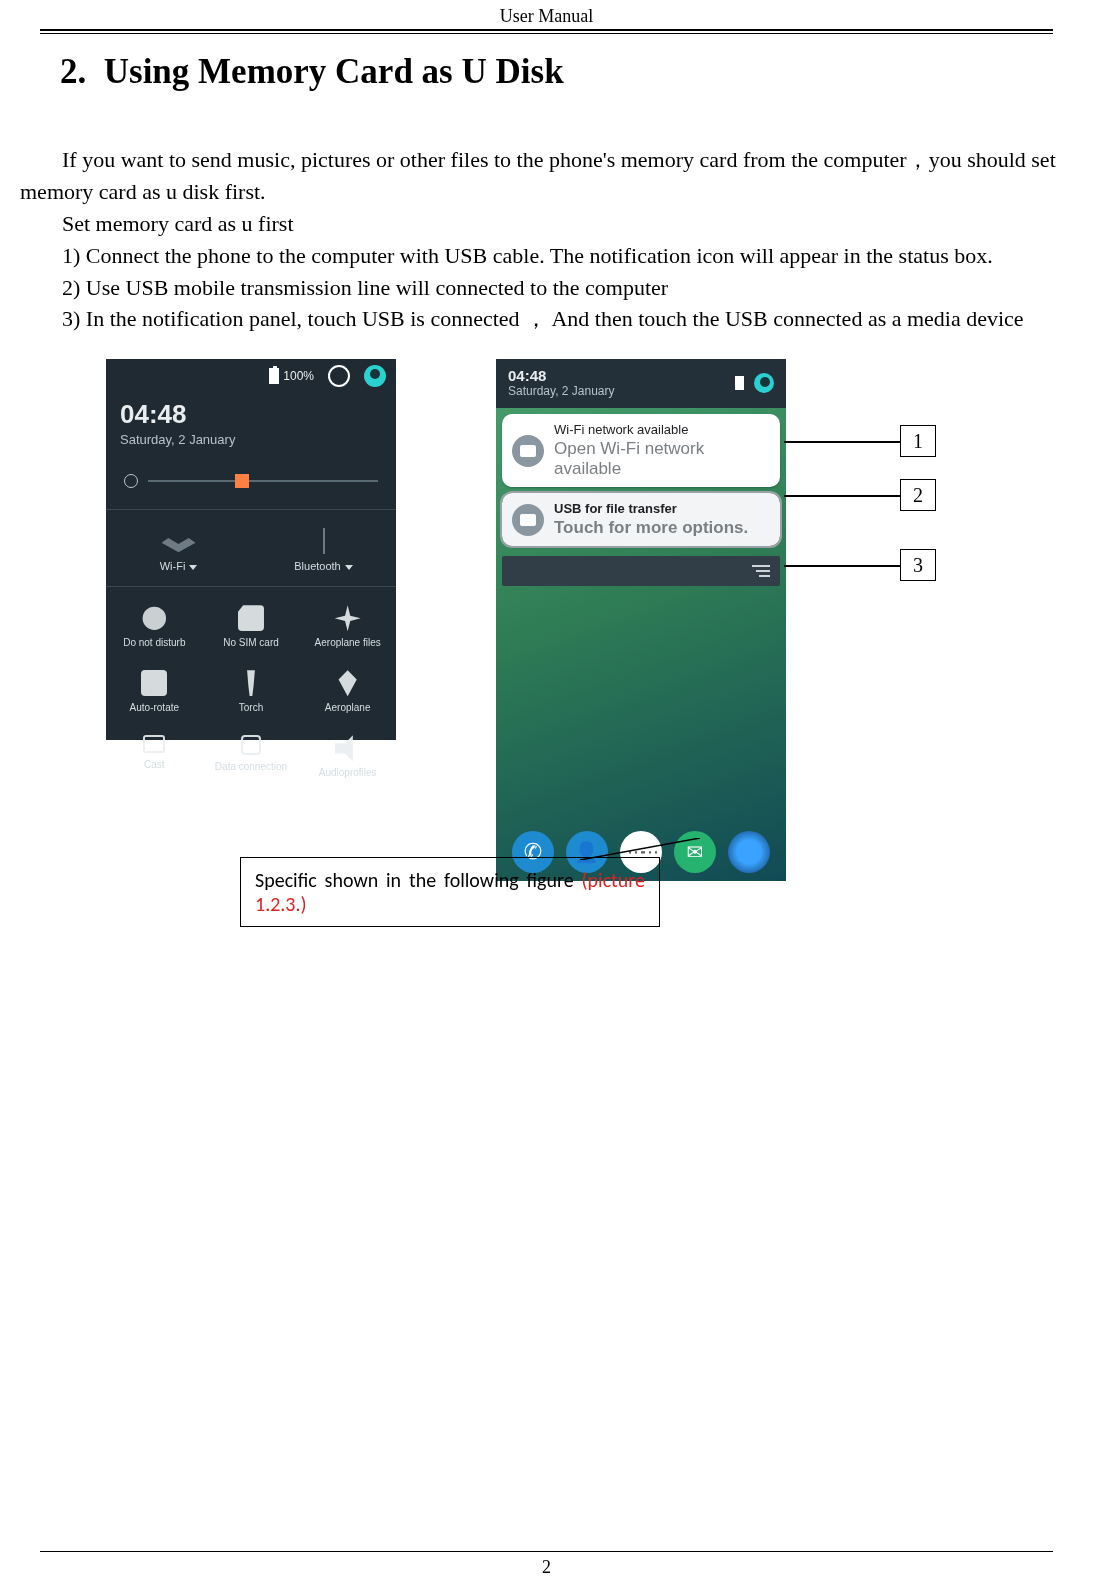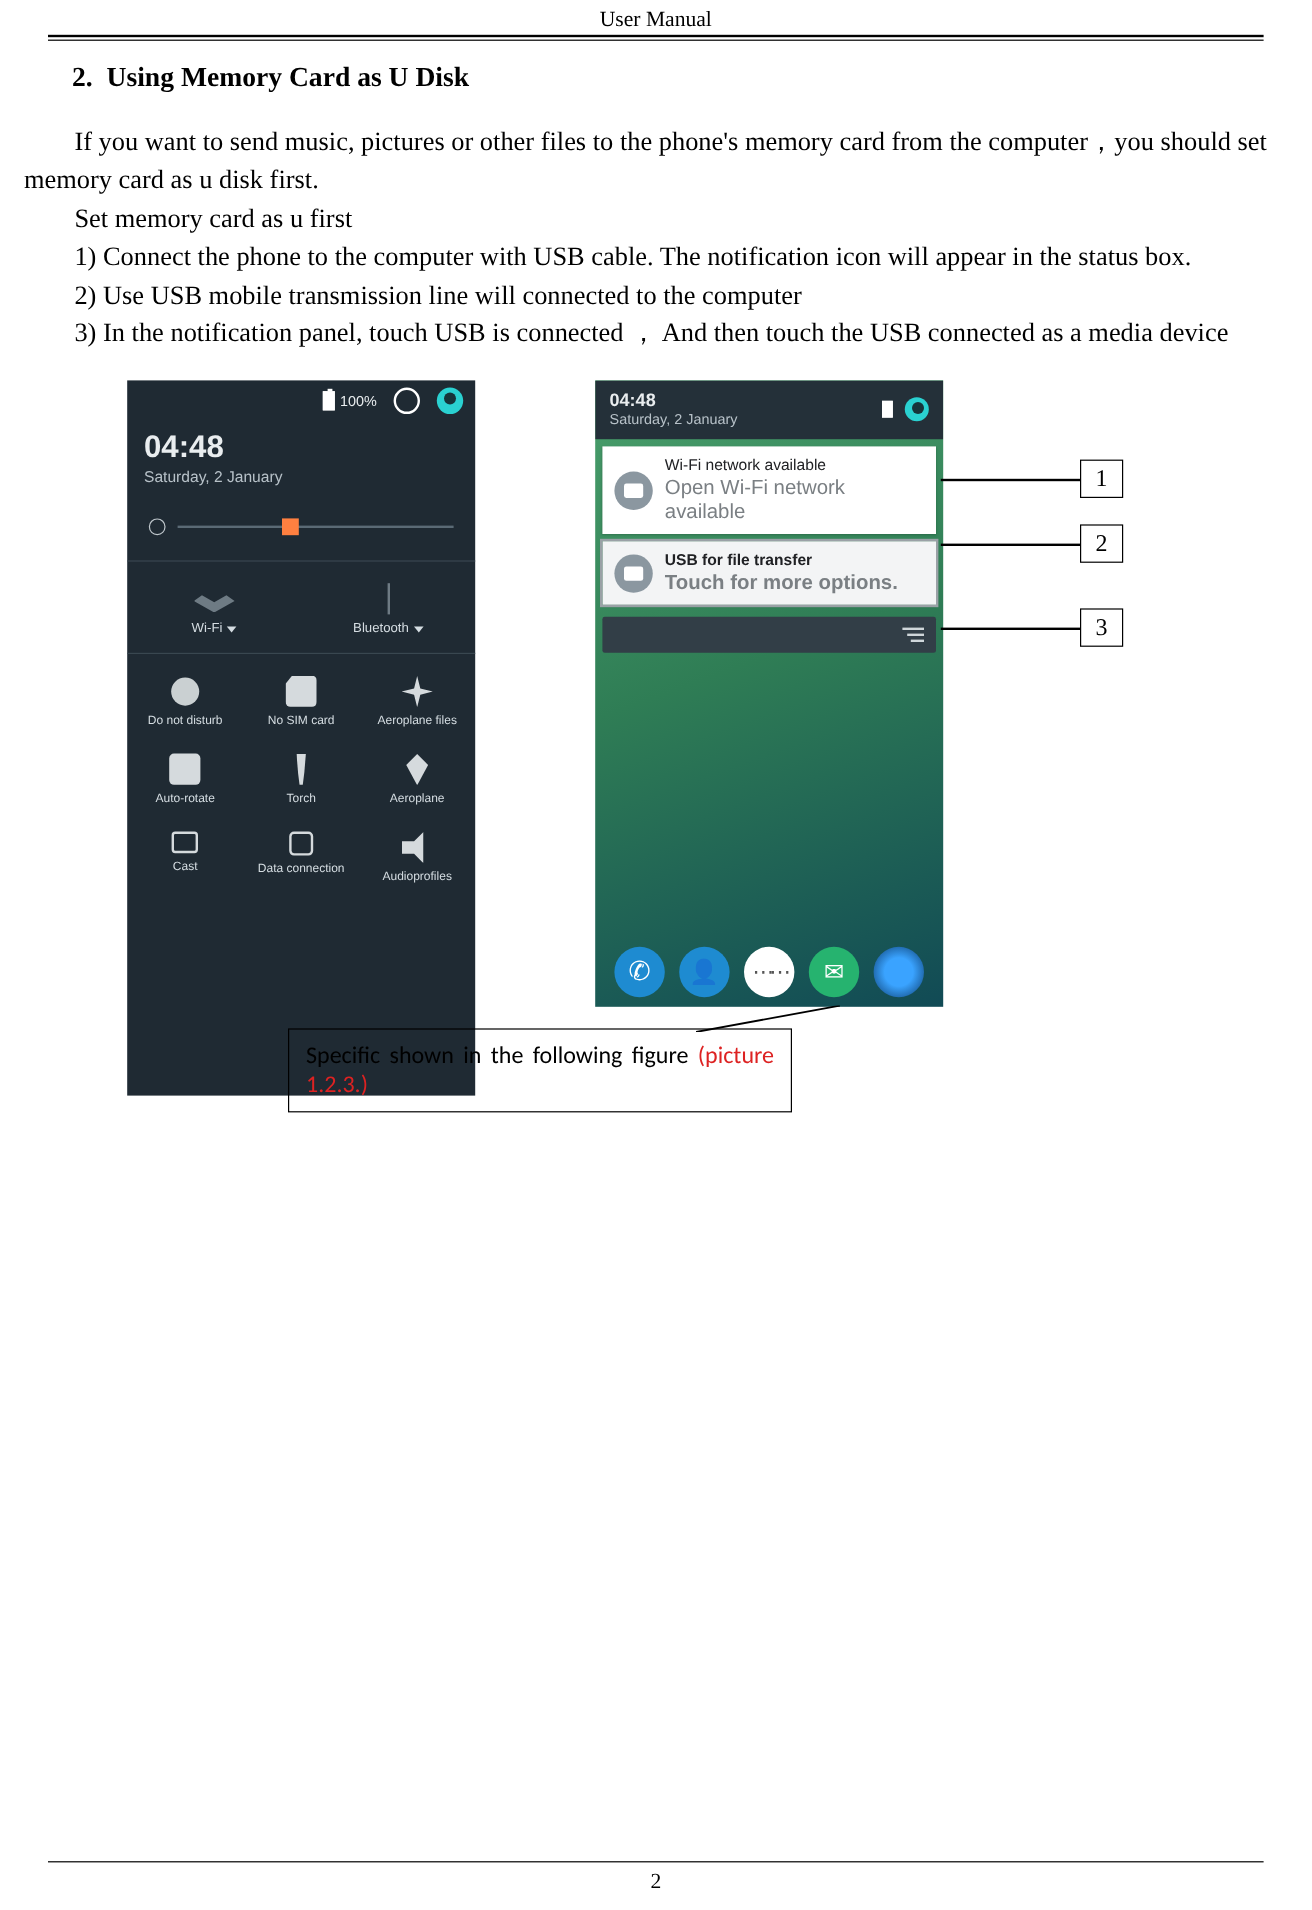--- a/index.html
+++ b/index.html
@@ -20,42 +20,42 @@
       border: none;
       border-top: 2px solid #000;
       margin: 2px 40px 0 40px;
     }
     .page-header .hr-thin {
       border: none;
       border-top: 1px solid #000;
       margin: 2px 40px 0 40px;
     }
     .section-title {
-      font-size: 23px;
+      font-size: 35px;
       font-weight: bold;
-      margin: 18px 0 24px 60px;
+      margin: 18px 0 52px 60px;
     }
     .body-text {
       font-size: 22px;
       line-height: 1.45;
       padding: 0 20px;
     }
     .body-text .indent { display: block; text-indent: 42px; }
     .figures-row {
       display: flex;
       gap: 100px;
       margin-top: 24px;
       margin-left: 106px;
       align-items: flex-start;
       position: relative;
     }
     
     .phone-a {
       width: 290px;
-      height: 596px;
+      height: 381px;
       background: #1f2a33;
       color: #e9edef;
       font-family: Arial, sans-serif;
       position: relative;
     }
     .pa-status {
       display: flex;
       justify-content: flex-end;
       align-items: center;
       gap: 14px;
@@ -133,21 +133,21 @@
     .pb-panel {
       background: #243039;
       color: #e9edef;
       padding: 8px 12px 10px 12px;
     }
     .pb-panel .row1 { display: flex; justify-content: space-between; align-items: center; }
     .pb-panel .time { font-size: 15px; font-weight: 600; }
     .pb-panel .icons { display: flex; gap: 10px; align-items: center; }
     .pb-panel .date { font-size: 12px; color: #b7c1c8; }
     .pb-notif {
-      background: #fff; margin: 6px 6px 0 6px; border-radius: 0;
+      background: #fff; margin: 6px 6px 0 6px; border-radius: 10px;
       display: flex; align-items: center; gap: 10px; padding: 8px 10px;
       box-shadow: 0 1px 2px rgba(0,0,0,.25);
     }
     .pb-notif.sel { outline: 2px solid #9aa1a6; background: #f3f4f5; font-weight: bold; }
     .pb-notif .nic {
       width: 32px; height: 32px; border-radius: 50%; background: #8b97a0;
       position: relative; flex-shrink: 0;
     }
     .pb-notif .nic::after {
       content: ""; position: absolute; left: 8px; top: 10px; width: 16px; height: 12px;

